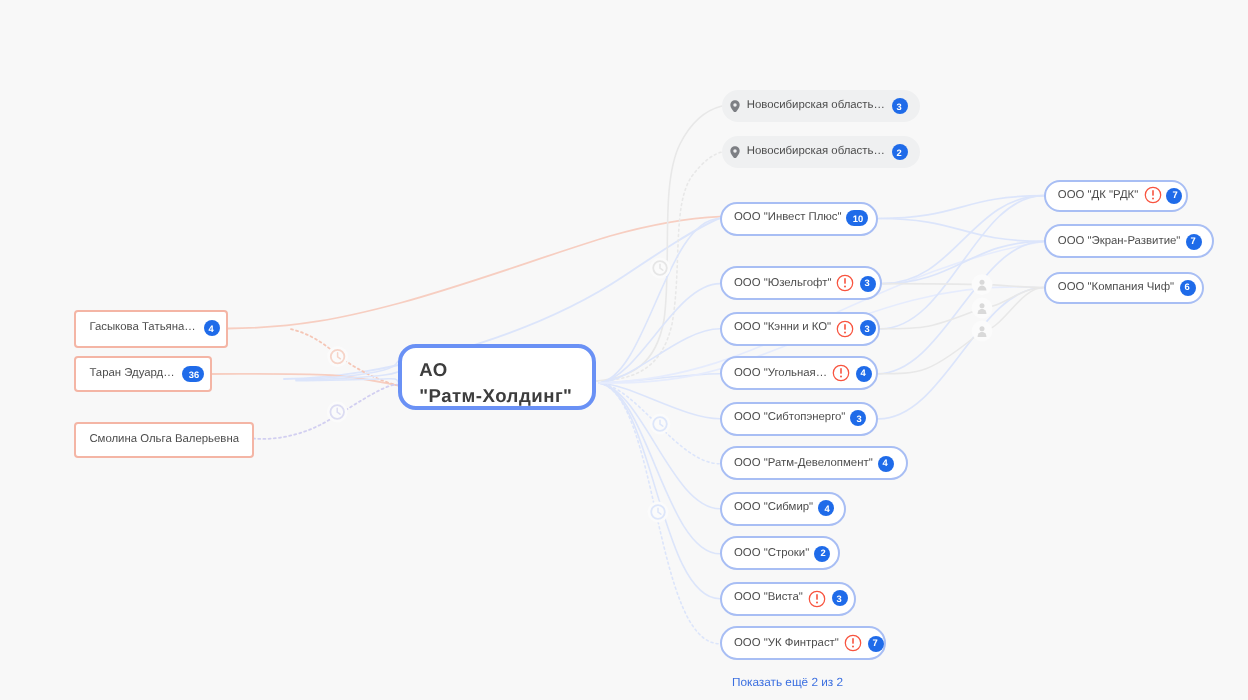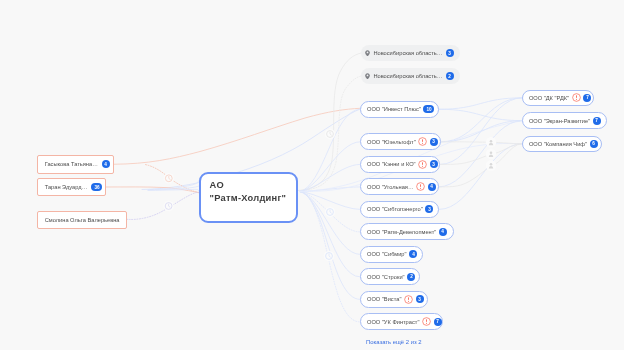--- a/index.html
+++ b/index.html
@@ -237,19 +237,19 @@
         <span class="badge">
           <i>7</i>
         </span>
       </div>
       <div class="node n-pill" style="left: 521.9px; top: 135.5px; width: 79.7px; height: 16.5px;">
         <span class="lbl">ООО "Компания Чиф"</span>
         <span class="badge">
           <i>6</i>
         </span>
       </div>
-      <div class="node n-center" style="left: 199px; top: 172px; width: 99px; height: 51px;">
+      <div class="node n-center" style="left: 199px; top: 172px; width: 99px; height: 33px;">
         <div class="c-line1">АО</div>
         <div class="c-line2">"Ратм-Холдинг"</div>
       </div>
       <div class="showmore" style="left: 366px; top: 338.5px;">Показать ещё 2 из 2</div>
     </div>
 </div>
 
 </body></html>

